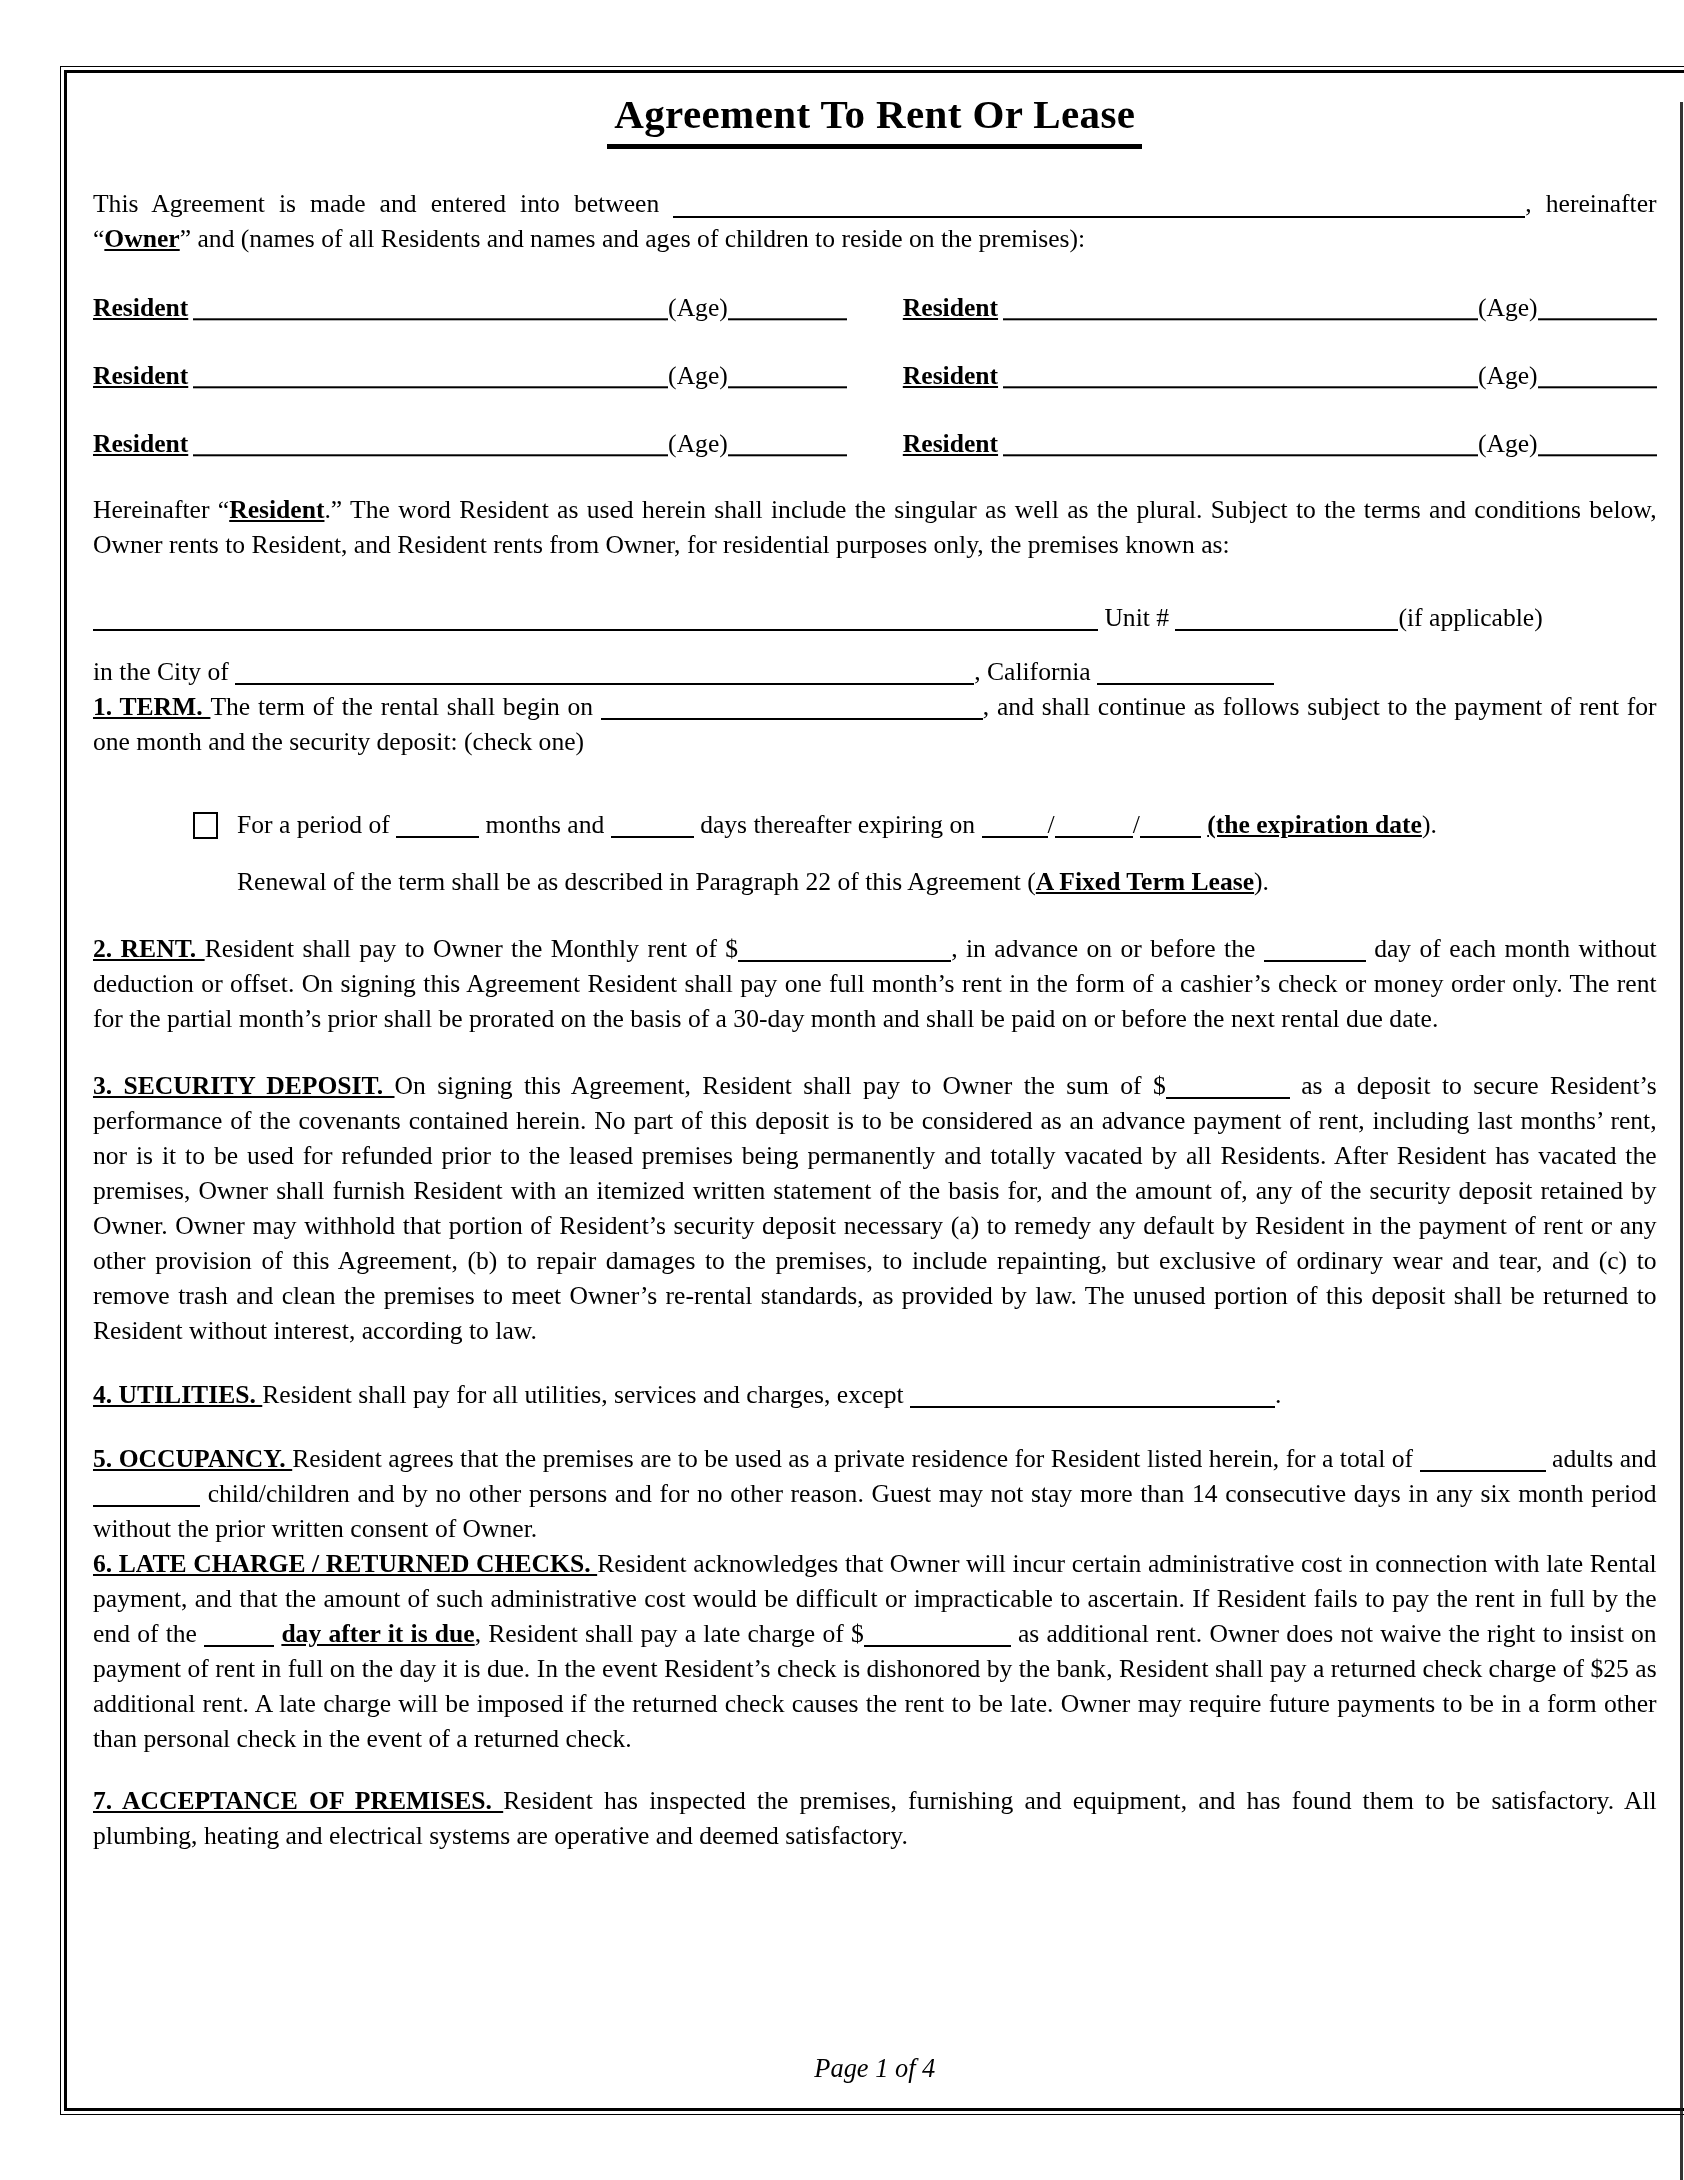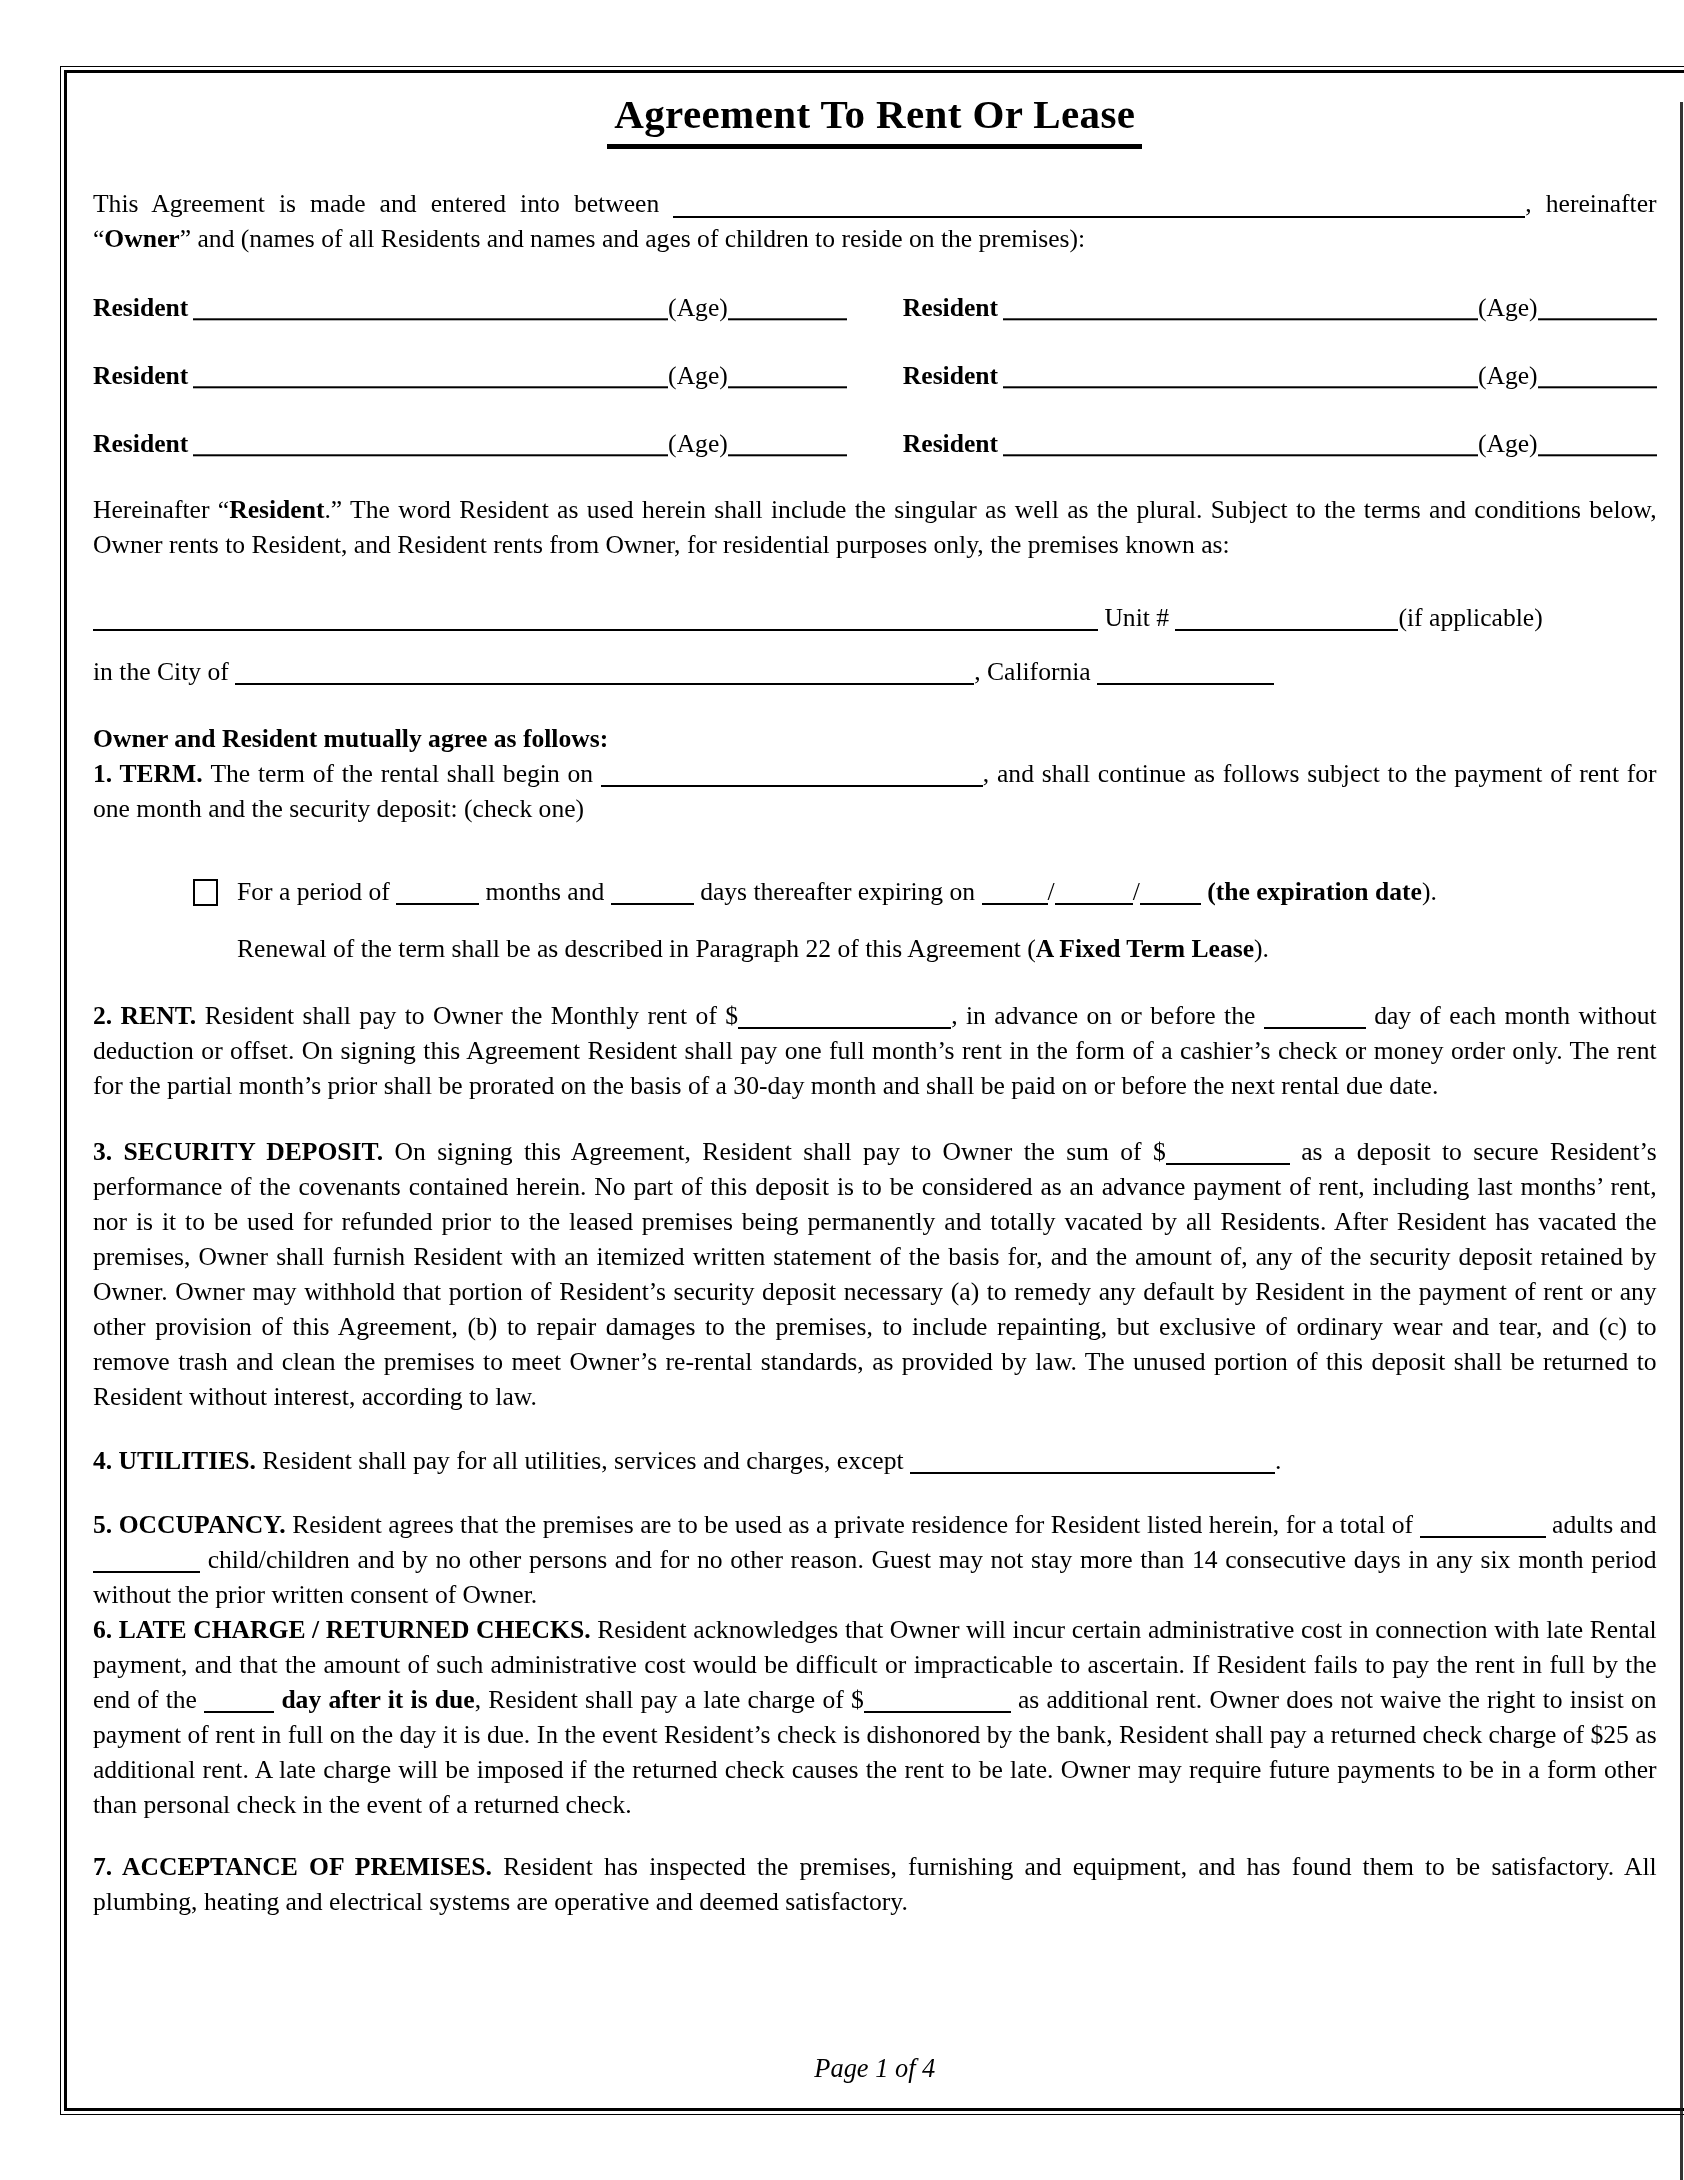--- a/index.html
+++ b/index.html
@@ -29,21 +29,21 @@
   .title-wrap{text-align:center;margin:5.1px 0 37px 0;}
   .doc-title{
     display:inline-block;
     font-size:41px;font-weight:bold;
     padding:0 6.8px 6px 6.8px;
     border-bottom:5.1px solid #000;
     letter-spacing:0.4px;
   }
   p{margin:0;font-size:25.6px;line-height:35px;}
   .j{text-align:justify;}
-  b{font-weight:bold;}
+  b{font-weight:bold;text-decoration:underline;}
   .blank{
     display:inline-block;
     height:1em;
     border-bottom:2.6px solid #000;
     vertical-align:-5.1px;
   }
   .mt22{margin-top:19px;} .mt32{margin-top:27px;} .mt33{}
   .mt34{margin-top:29px;} .mt35{margin-top:30px;} .mt37{margin-top:31.5px;}
   .mt45{margin-top:38px;} .mt50{margin-top:43px;} .mt55{margin-top:47px;}
   .res-row{display:flex;gap:56px;margin-top:31.5px;font-size:25.6px;line-height:35px;}
@@ -131,21 +131,20 @@
           <span class="blank age-blank"></span>
         </span>
       </div>
 
       <p class="j mt37"><span>Hereinafter “</span><b>Resident</b><span>.” The word Resident as used herein shall include the singular as well as the plural. Subject to the terms and conditions below, Owner rents to Resident, and Resident rents from Owner, for residential purposes only, the premises known as:</span></p>
 
       <p class="mt45"><span class="blank" style="width: 1005px;"></span><span> Unit # </span><span class="blank" style="width: 223px;"></span><span>(if applicable)</span></p>
 
       <p class="mt22"><span>in the City of </span><span class="blank" style="width: 739px;"></span><span>, California </span><span class="blank" style="width: 177px;"></span></p>
 
-      <p class="mt37"><b>Owner and Resident mutually agree as follows:</b></p>
 
       <p class="j"><b>1. TERM. </b><span>The term of the rental shall begin on </span><span class="blank" style="width: 382px;"></span><span>, and shall continue as follows subject to the payment of rent for one month and the security deposit:  (check one)</span></p>
 
       <div class="check-item mt55">
         <span class="checkbox"></span>
         <div class="check-text">
           <p><span>For a period of </span><span class="blank" style="width: 83px;"></span><span> months and </span><span class="blank" style="width: 83px;"></span><span> days thereafter expiring on </span><span class="blank" style="width: 66px;"></span><span>/</span><span class="blank" style="width: 78px;"></span><span>/</span><span class="blank" style="width: 61px;"></span><span> </span><b>(the expiration date</b><span>).</span></p>
           <p class="renewal"><span>Renewal of the term shall be as described in Paragraph 22 of this Agreement (</span><b>A Fixed Term Lease</b><span>).</span></p>
         </div>
       </div>

